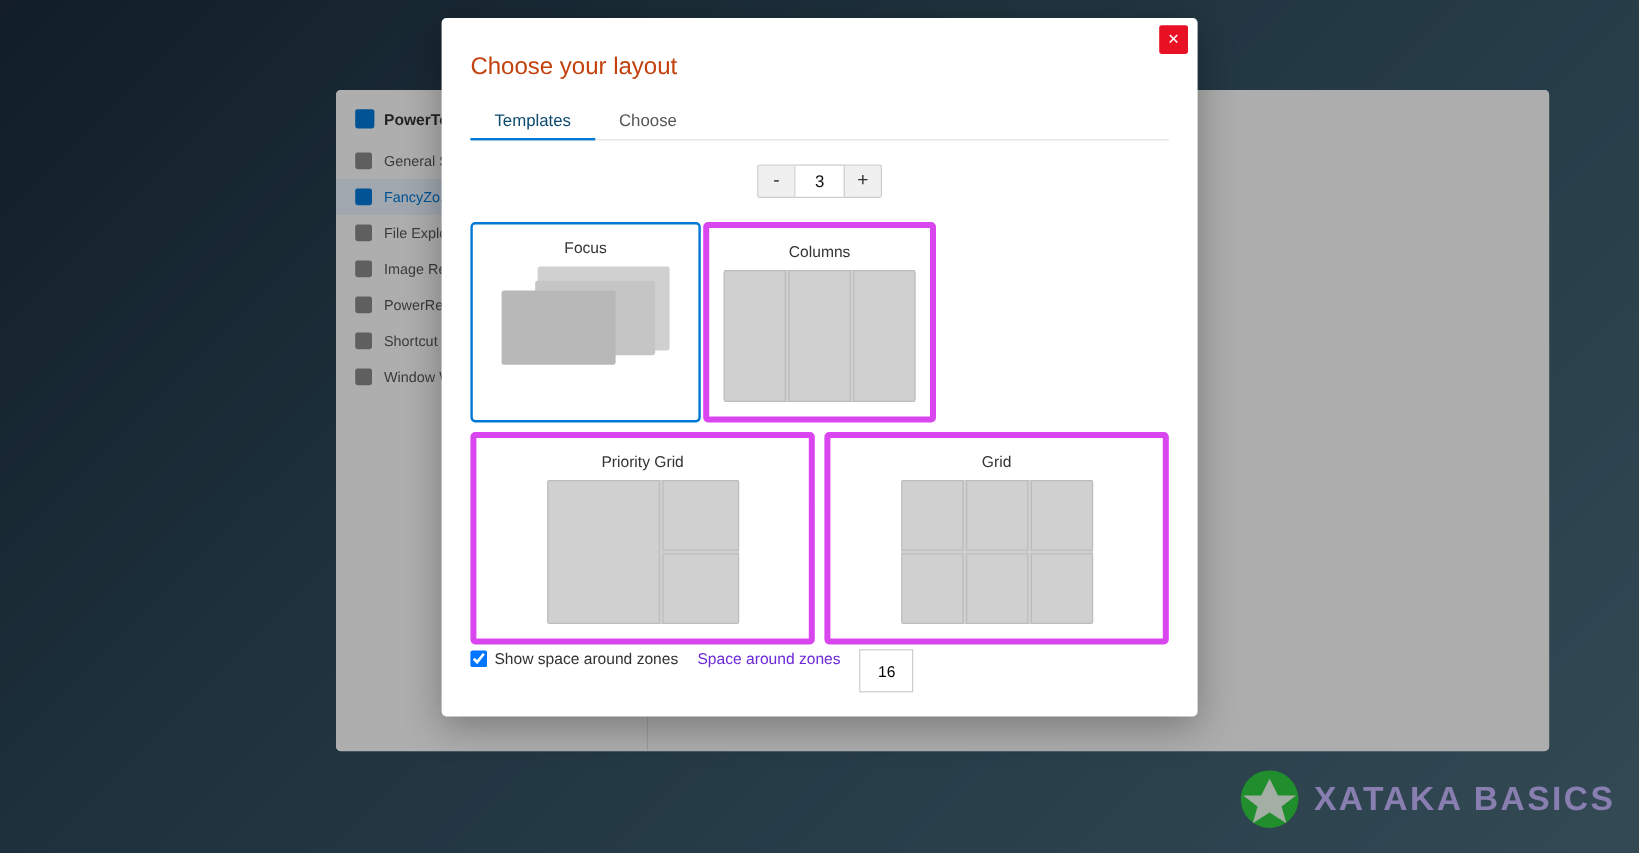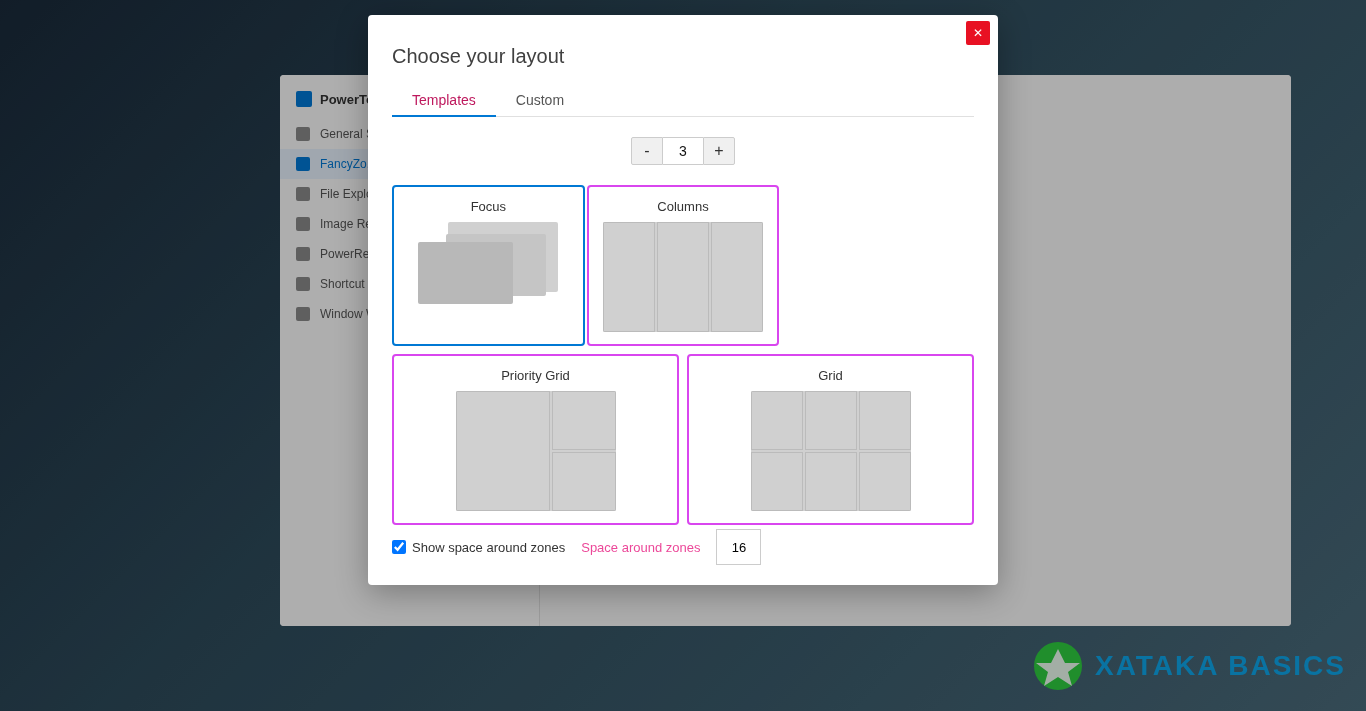--- a/index.html
+++ b/index.html
@@ -95,21 +95,21 @@
     }
 
     .branding-logo {
       width: 50px;
       height: 50px;
     }
 
     .branding-text {
       font-size: 28px;
       font-weight: 700;
-      color: #0ea5e9;
+      color: #c4b5fd;
       letter-spacing: 2px;
     }
 
     
     .modal-overlay {
       position: absolute;
       inset: 0;
       background: rgba(0,0,0,0.3);
       display: flex;
       align-items: flex-start;
@@ -146,21 +146,21 @@
       border-radius: 2px;
     }
 
     .modal-content {
       padding: 0 24px 20px;
     }
 
     .modal-title {
       font-size: 20px;
       font-weight: 400;
-      color: #404040;
+      color: #c2410c;
       margin-bottom: 16px;
     }
 
     
     .tabs {
       display: flex;
       border-bottom: 1px solid #e0e0e0;
       margin-bottom: 20px;
     }
 
@@ -168,21 +168,21 @@
       padding: 8px 20px;
       font-size: 14px;
       color: #555;
       cursor: pointer;
       position: relative;
       background: none;
       border: none;
     }
 
     .tab.active {
-      color: #be185d;
+      color: #0c4a6e;
     }
 
     .tab.active::after {
       content: '';
       position: absolute;
       bottom: -1px;
       left: 0;
       right: 0;
       height: 2px;
       background: #0078d4;
@@ -226,21 +226,21 @@
       border-left: none;
       border-right: none;
       display: flex;
       align-items: center;
       justify-content: center;
       font-size: 14px;
       color: #111;
     }
 
     .layout-card {
-      border: 2px solid #d946ef;
+      border: 5px solid #d946ef;
       border-radius: 4px;
       padding: 12px;
       cursor: pointer;
       background: white;
       display: flex;
       flex-direction: column;
       align-items: center;
       gap: 8px;
     }
 
@@ -364,21 +364,21 @@
     }
 
     .priority-side {
       background: #d0d0d0;
       border: 1px solid #bbb;
     }
 
     
     .modal-footer {
       display: flex;
-      align-items: center;
+      align-items: flex-start;
       gap: 16px;
       padding-top: 4px;
     }
 
     .checkbox-label {
       display: flex;
       align-items: center;
       gap: 6px;
       font-size: 13px;
       color: #333;
@@ -386,21 +386,21 @@
     }
 
     .checkbox-label input[type="checkbox"] {
       width: 14px;
       height: 14px;
       cursor: pointer;
     }
 
     .space-label {
       font-size: 13px;
-      color: #ec4899;
+      color: #6d28d9;
     }
 
     .space-input {
       width: 45px;
       height: 36px;
       border: 1px solid #ccc;
       padding: 0 6px;
       font-size: 13px;
       text-align: center;
     }
@@ -481,21 +481,21 @@
     <div class="modal-titlebar">
       <button class="modal-close-btn">✕</button>
     </div>
 
     <div class="modal-content">
 
       <div class="modal-title">Choose your layout</div>
 
       <div class="tabs">
         <button class="tab active">Templates</button>
-        <button class="tab">Custom</button>
+        <button class="tab">Choose</button>
       </div>
 
       <div class="zone-count">
         <button class="zone-btn">-</button>
         <div class="zone-count-display">3</div>
         <button class="zone-btn">+</button>
       </div>
 
       <div class="layouts-section">
 

